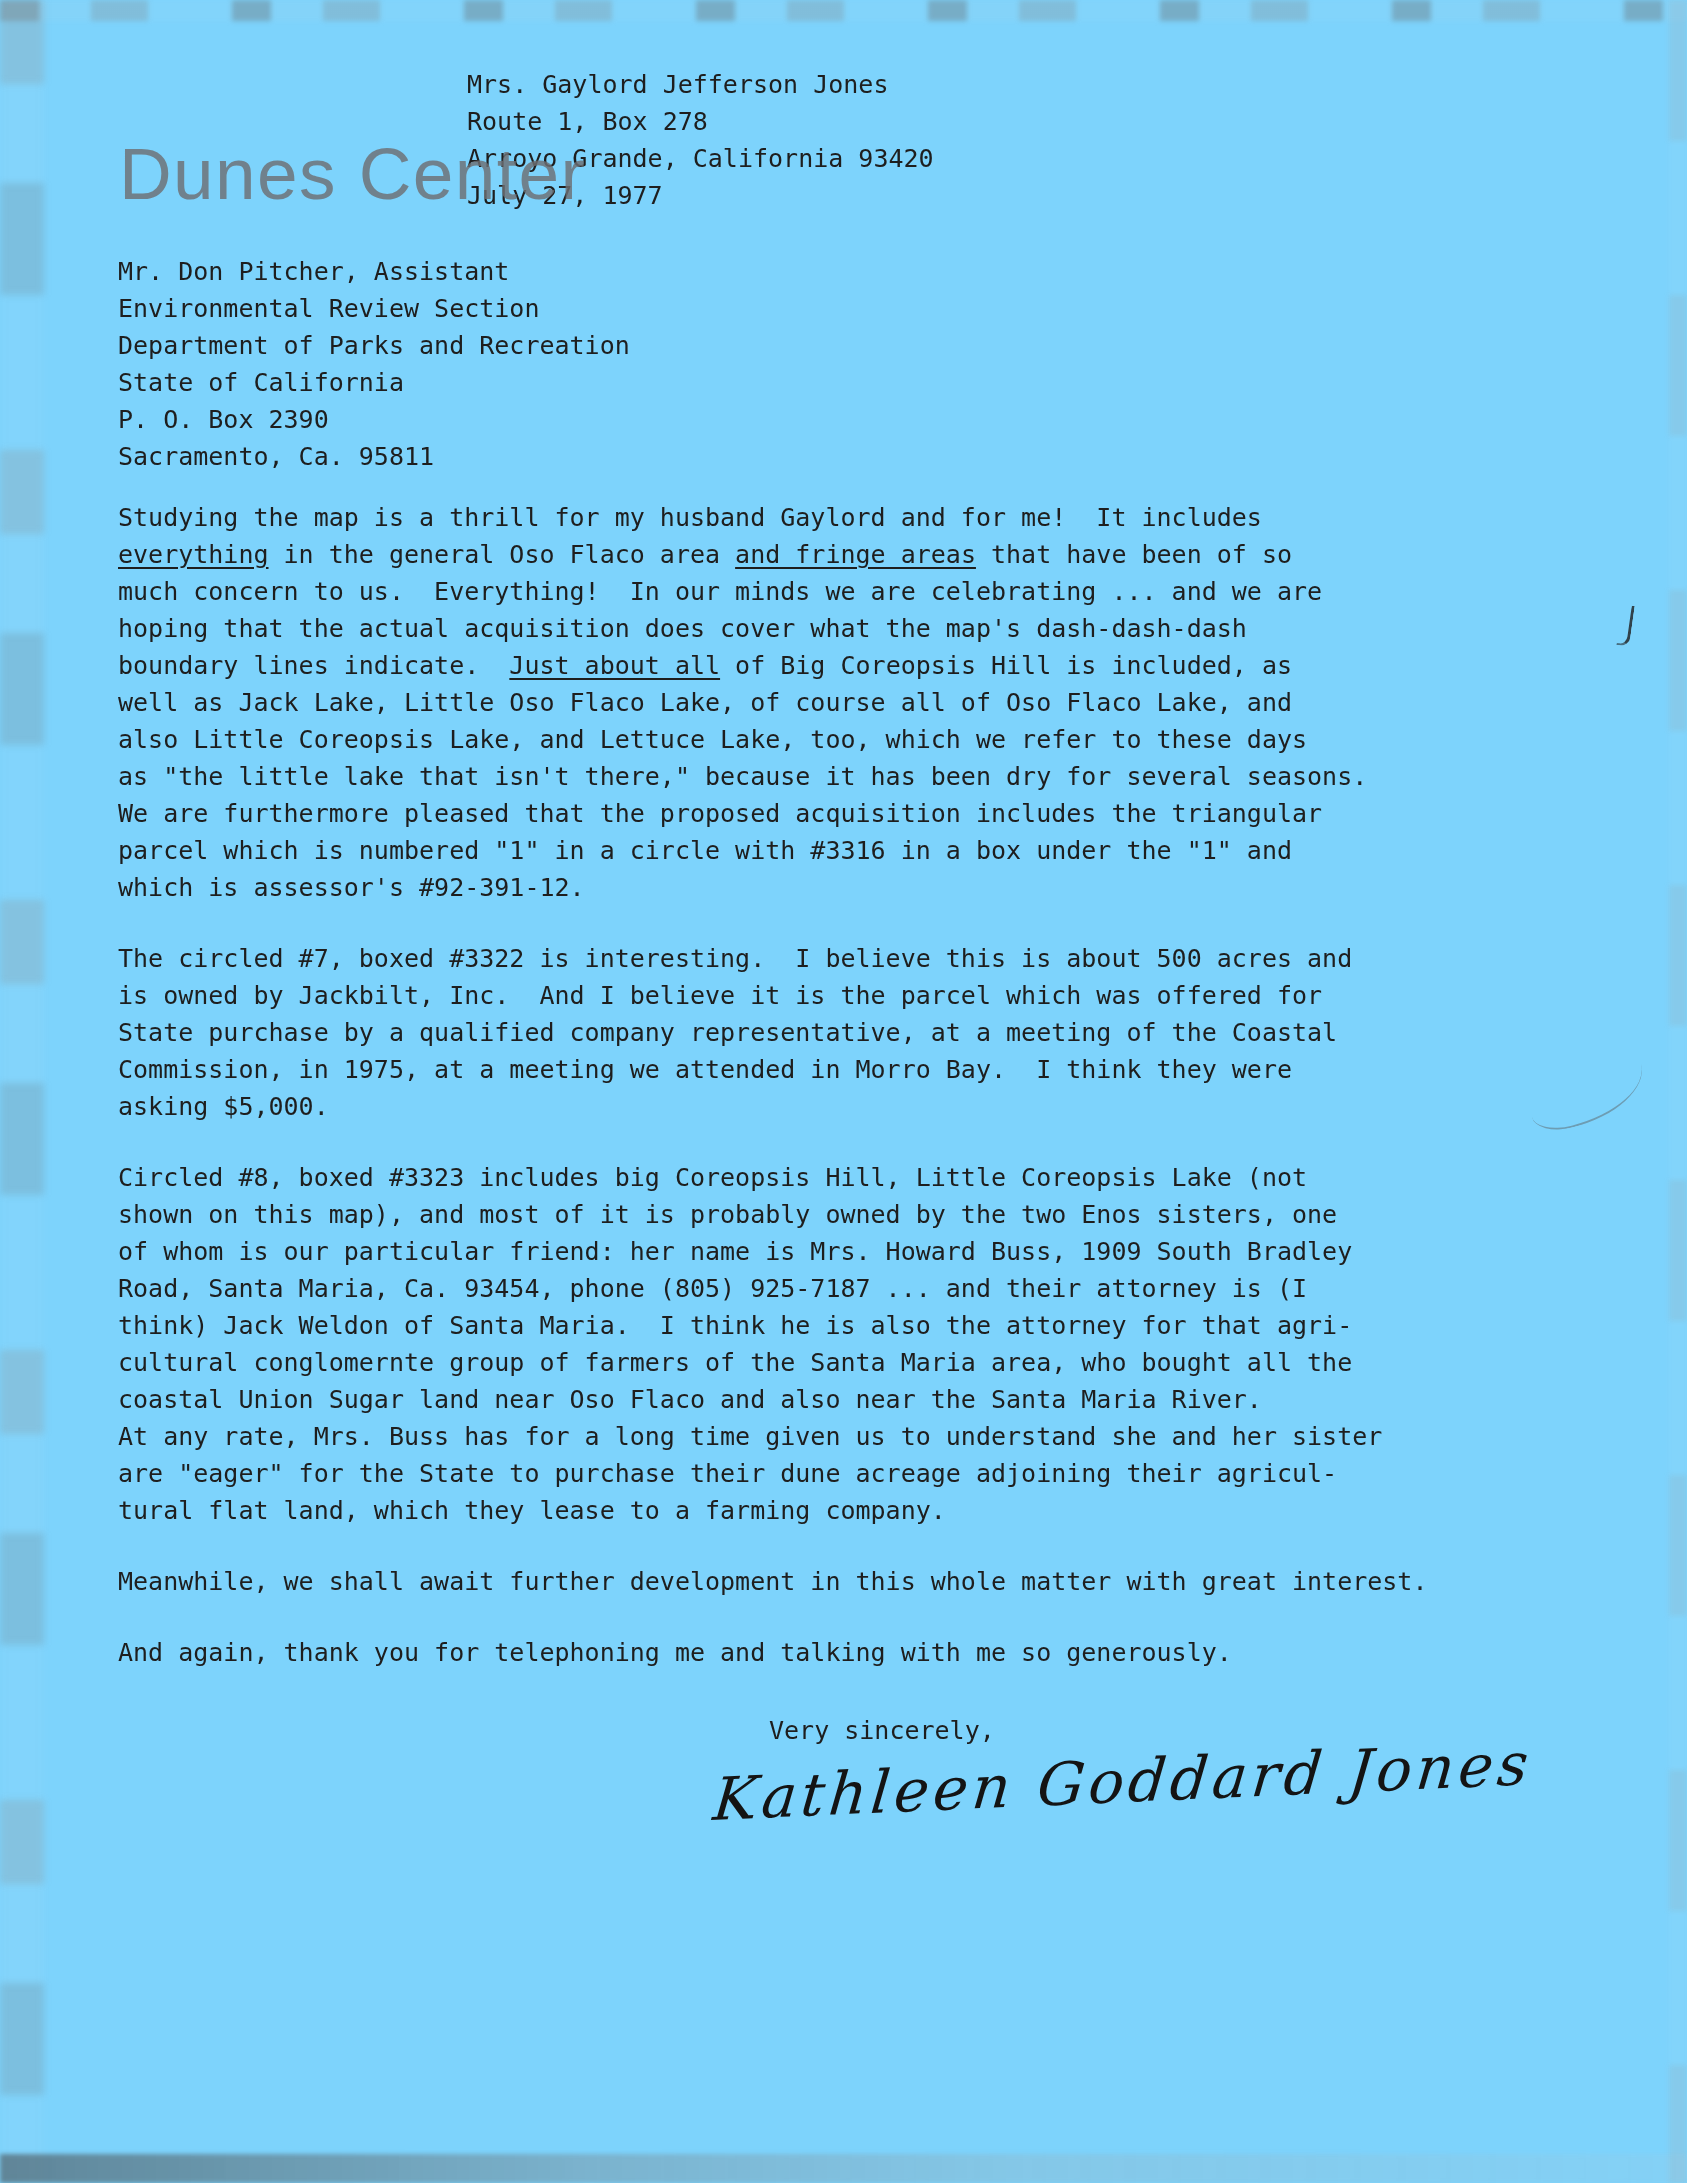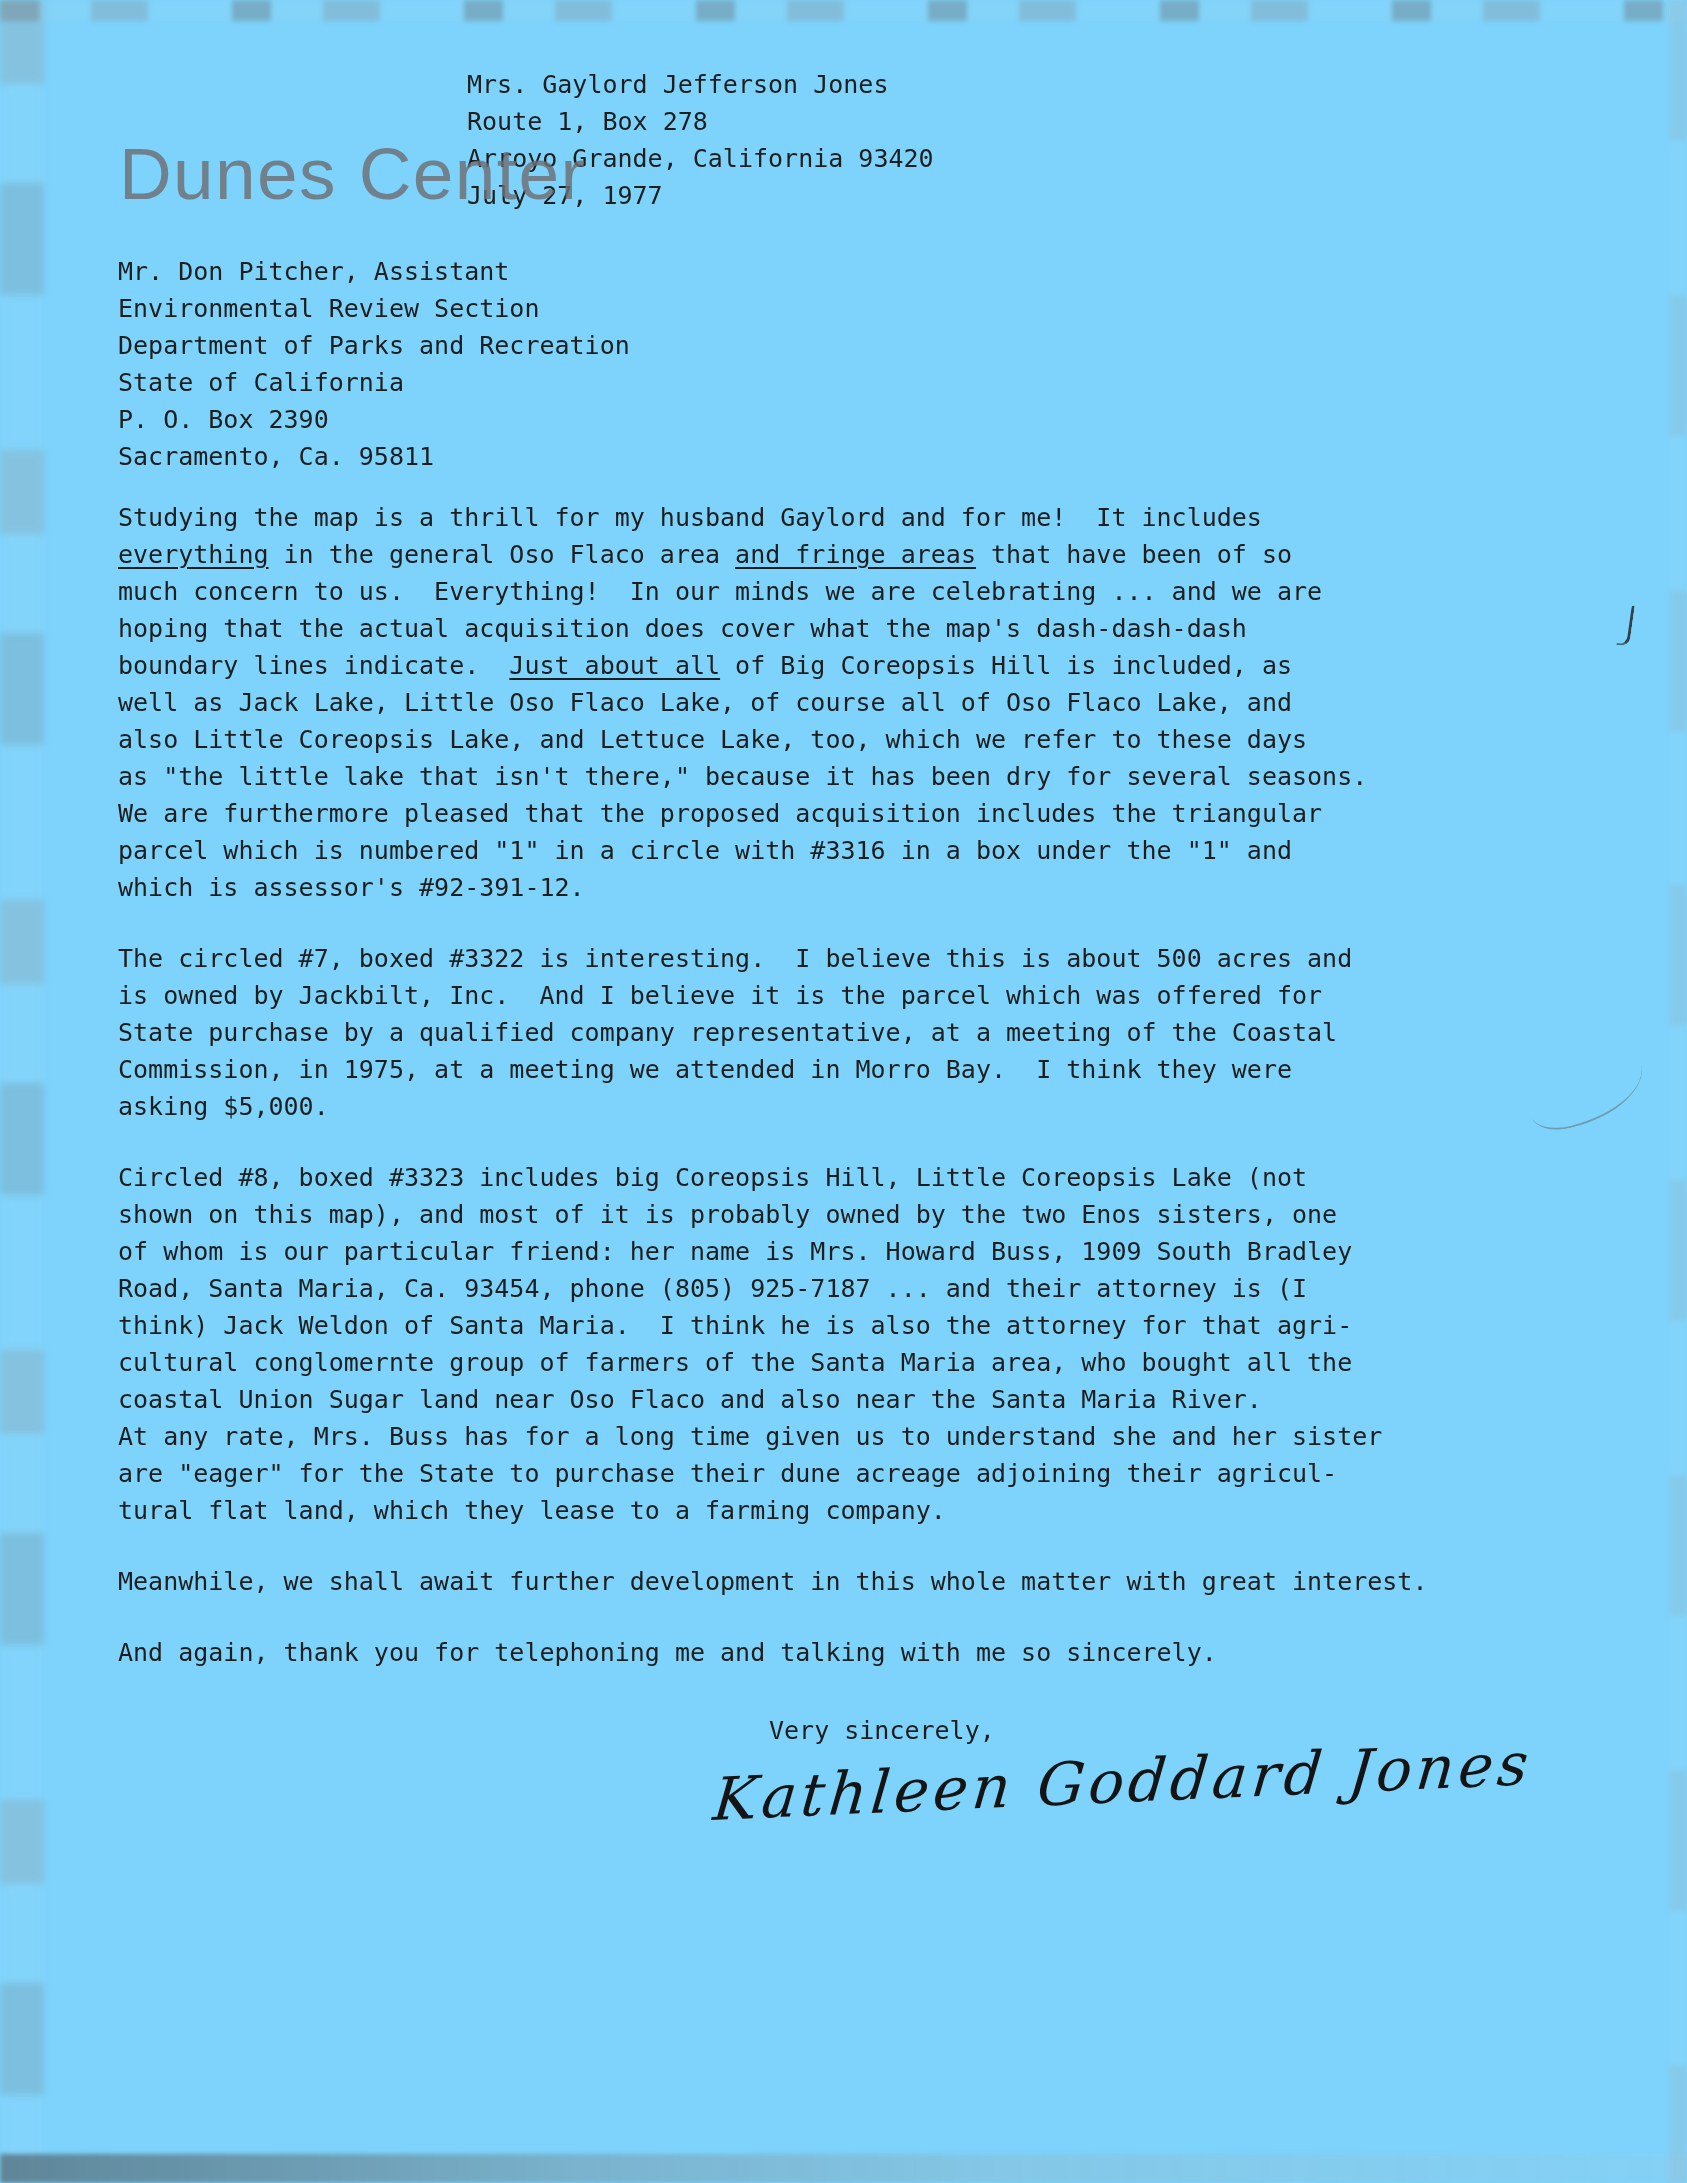--- a/index.html
+++ b/index.html
@@ -124,21 +124,21 @@
 
     <div class="para txt">Studying the map is a thrill for my husband Gaylord and for me!  It includes<br><u>everything</u> in the general Oso Flaco area <u>and fringe areas</u> that have been of so<br>much concern to us.  Everything!  In our minds we are celebrating ... and we are<br>hoping that the actual acquisition does cover what the map's dash-dash-dash<br>boundary lines indicate.  <u>Just about all</u> of Big Coreopsis Hill is included, as<br>well as Jack Lake, Little Oso Flaco Lake, of course all of Oso Flaco Lake, and<br>also Little Coreopsis Lake, and Lettuce Lake, too, which we refer to these days<br>as "the little lake that isn't there," because it has been dry for several seasons.<br>We are furthermore pleased that the proposed acquisition includes the triangular<br>parcel which is numbered "1" in a circle with #3316 in a box under the "1" and<br>which is assessor's #92-391-12.</div>
 
     <div class="para txt">The circled #7, boxed #3322 is interesting.  I believe this is about 500 acres and<br>is owned by Jackbilt, Inc.  And I believe it is the parcel which was offered for<br>State purchase by a qualified company representative, at a meeting of the Coastal<br>Commission, in 1975, at a meeting we attended in Morro Bay.  I think they were<br>asking $5,000.</div>
 
     <div class="para txt">Circled #8, boxed #3323 includes big Coreopsis Hill, Little Coreopsis Lake (not<br>shown on this map), and most of it is probably owned by the two Enos sisters, one<br>of whom is our particular friend: her name is Mrs. Howard Buss, 1909 South Bradley<br>Road, Santa Maria, Ca. 93454, phone (805) 925-7187 ... and their attorney is (I<br>think) Jack Weldon of Santa Maria.  I think he is also the attorney for that agri-<br>cultural conglomernte group of farmers of the Santa Maria area, who bought all the<br>coastal Union Sugar land near Oso Flaco and also near the Santa Maria River.<br>At any rate, Mrs. Buss has for a long time given us to understand she and her sister<br>are "eager" for the State to purchase their dune acreage adjoining their agricul-<br>tural flat land, which they lease to a farming company.</div>
 
 
     <div class="para txt">Meanwhile, we shall await further development in this whole matter with great interest.</div>
 
-    <div class="para txt">And again, thank you for telephoning me and talking with me so sincerely.</div>
+    <div class="para txt">And again, thank you for telephoning me and talking with me so generously.</div>
 
     <div class="closing txt">Very sincerely,</div>
 
     <div class="signature">Kathleen Goddard Jones</div>
 
   </div>
 </div>
 
 
 </body></html>

